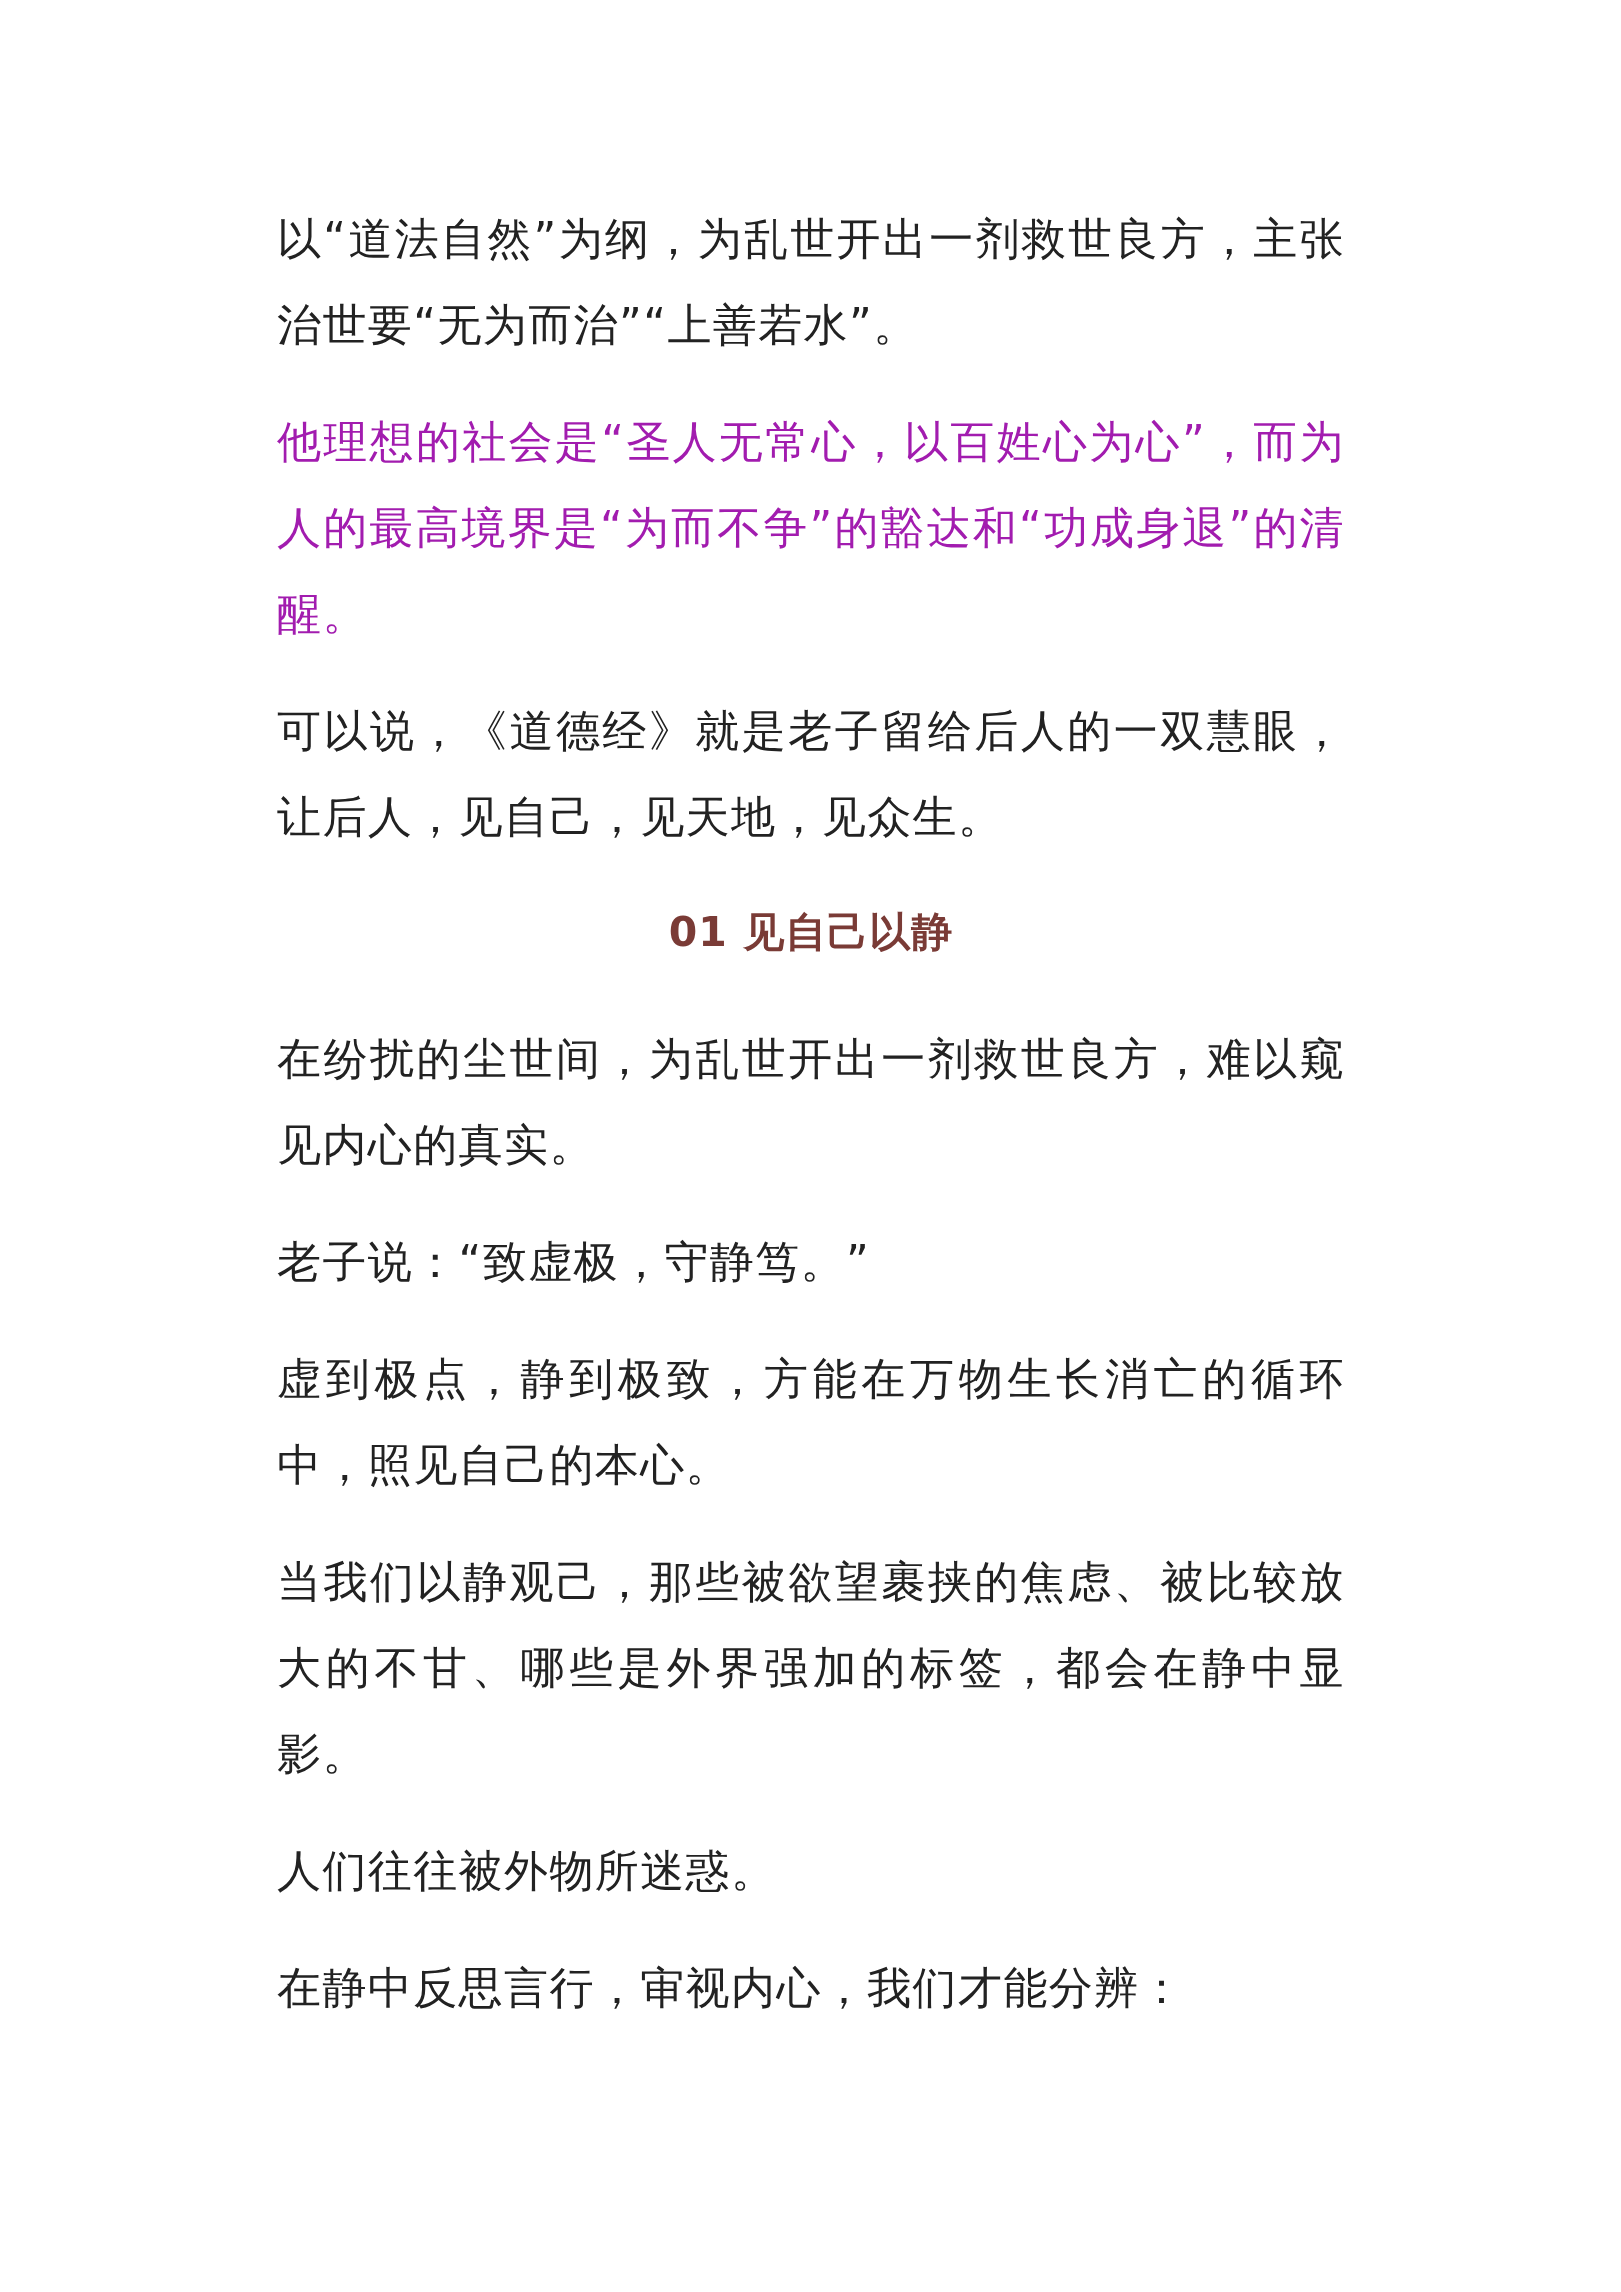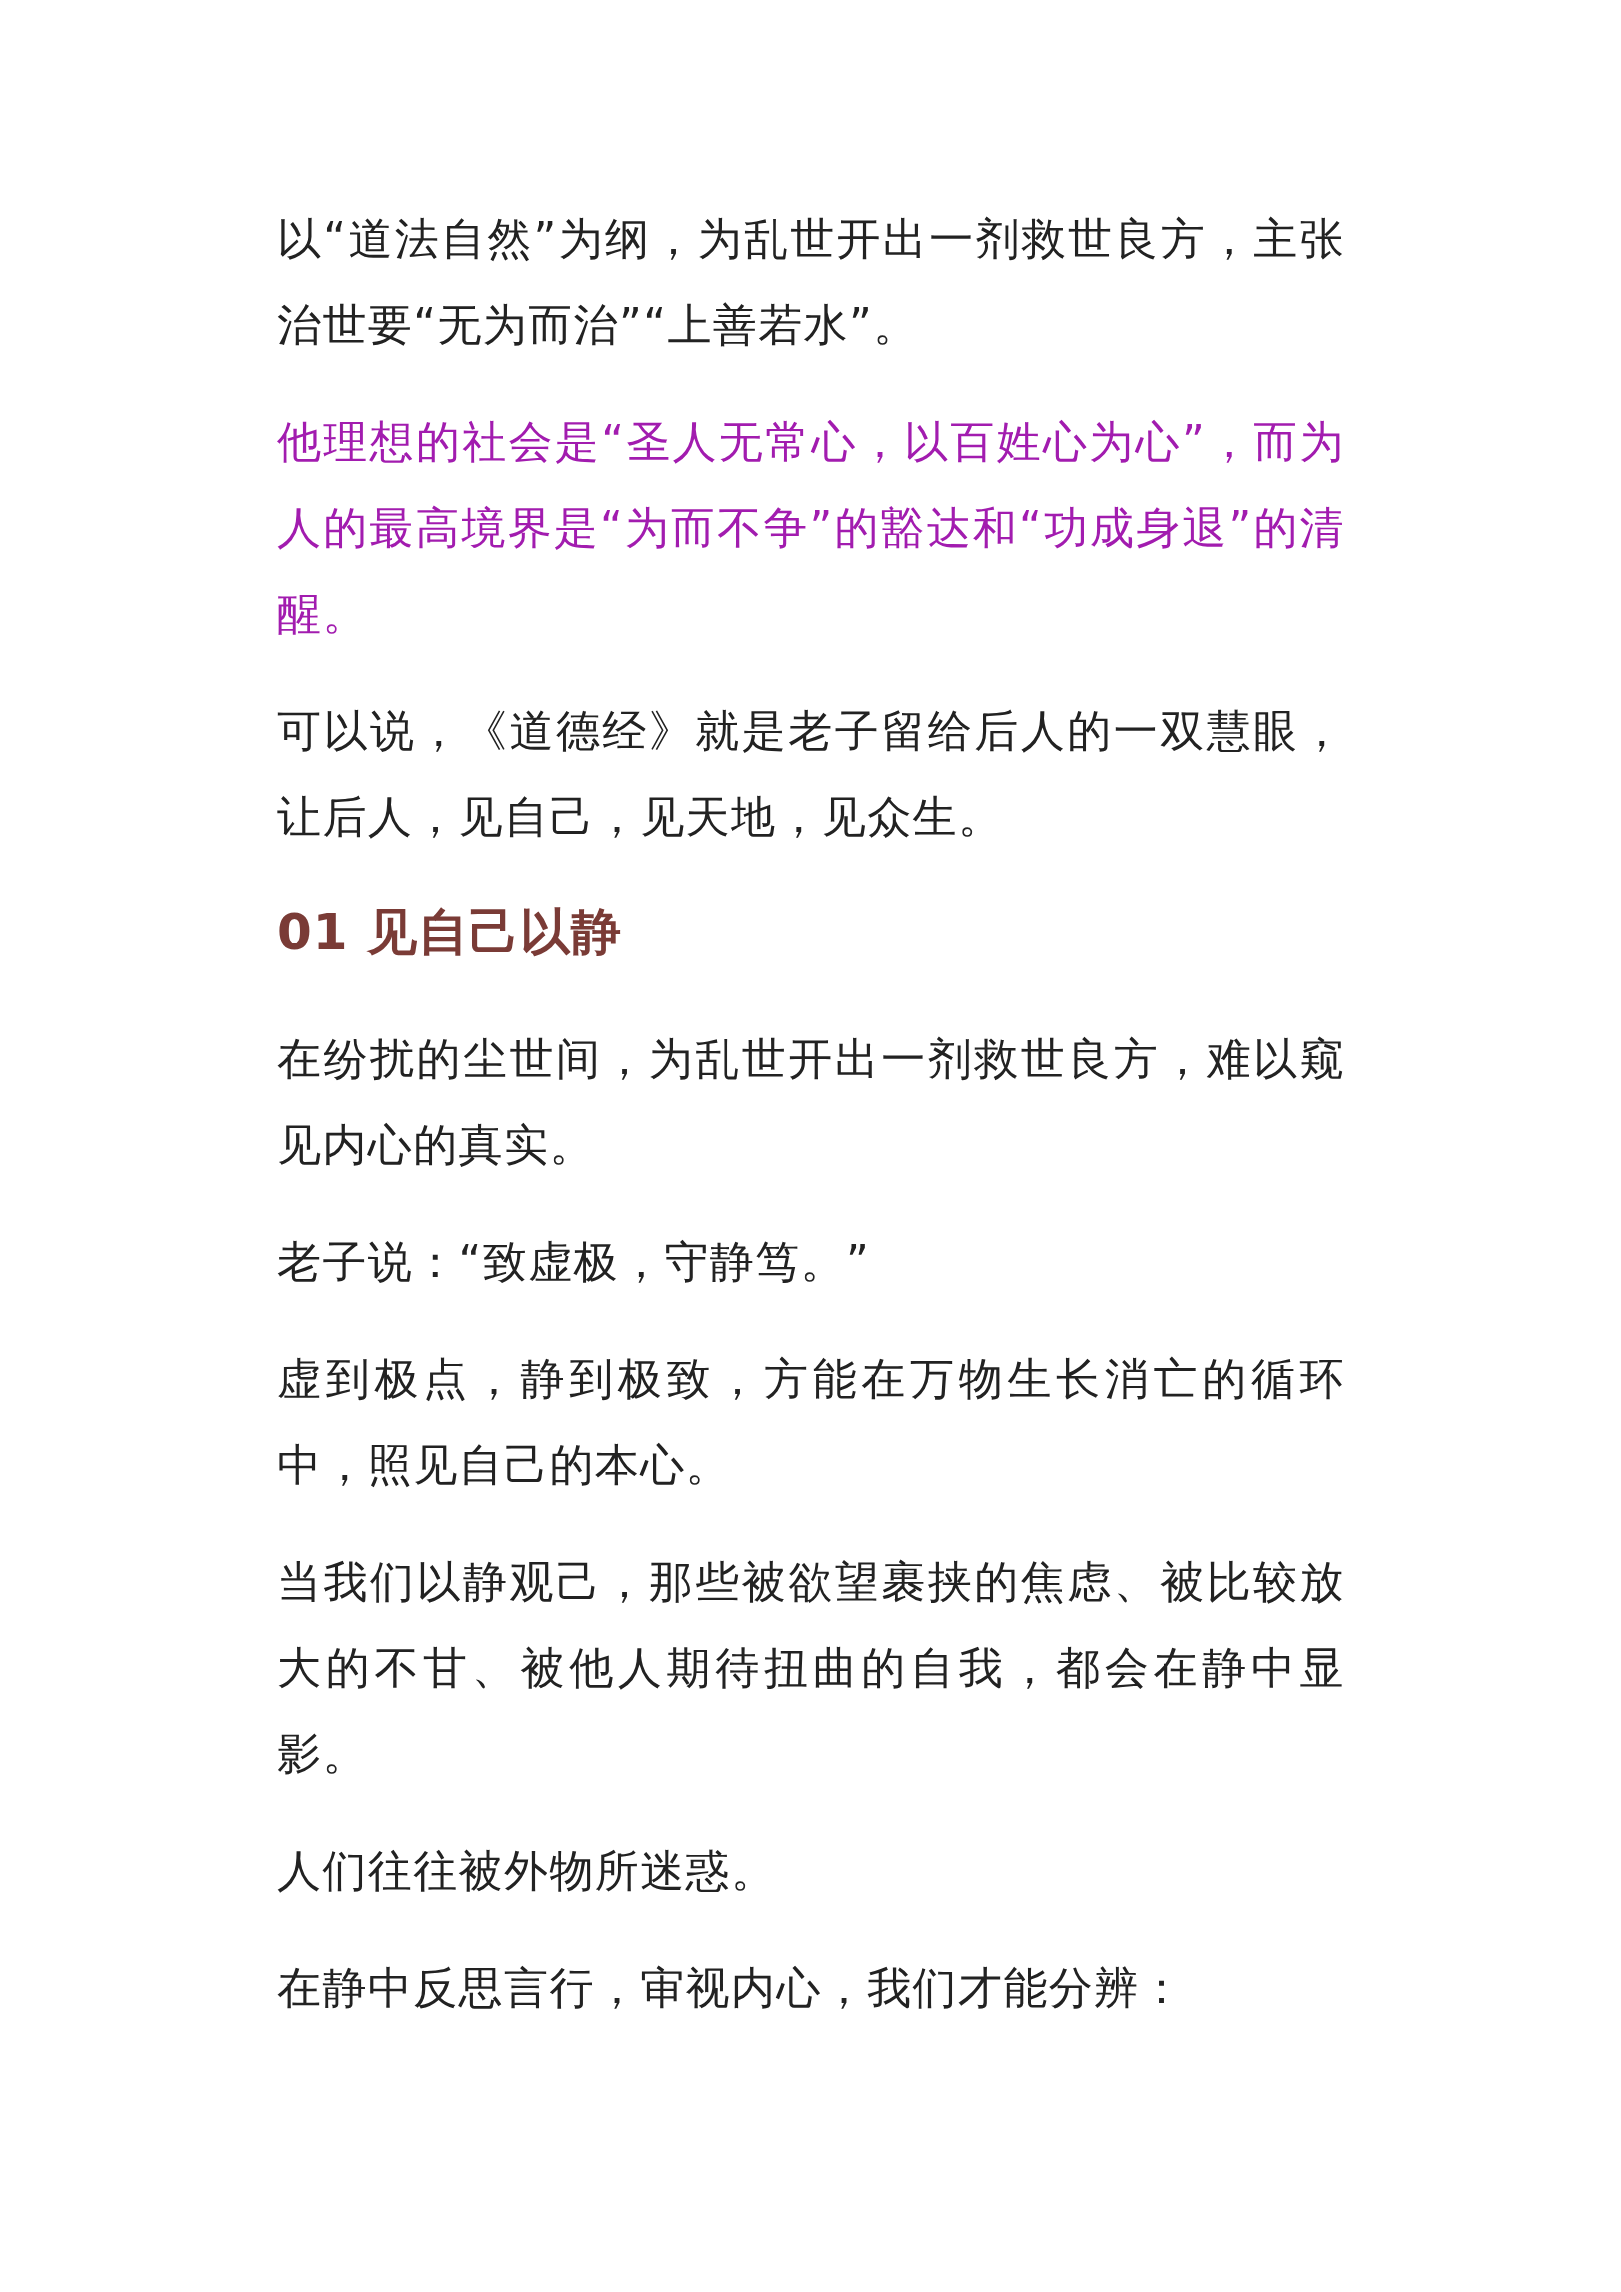--- a/index.html
+++ b/index.html
@@ -27,38 +27,39 @@
     letter-spacing: 1.4px;
     color: #222222;
     text-align: justify;
     word-break: break-all;
   }
   .para.quote {
     text-indent: 5.9px;
   }
   .section-heading {
     margin: -2px 0 41px 0;
-    font-size: 50px;
+    font-size: 41px;
     line-height: 86px;
     font-weight: bold;
+    text-align: center;
     letter-spacing: 1px;
   }
 </style>
 </head>
 <body>
 
 <div class="page">
 
   <p class="para" style="color: rgb(34, 34, 34);">以“道法自然”为纲，为乱世开出一剂救世良方，主张治世要“无为而治”“上善若水”。</p>
   <p class="para" style="color: #a21caf;">他理想的社会是“圣人无常心，以百姓心为心”，而为人的最高境界是“为而不争”的豁达和“功成身退”的清醒。</p>
   <p class="para" style="color: rgb(34, 34, 34);">可以说，《道德经》就是老子留给后人的一双慧眼，让后人，见自己，见天地，见众生。</p>
 
   <h2 class="section-heading" style="color: rgb(122, 59, 54);">01 见自己以静</h2>
 
   <p class="para" style="color: rgb(34, 34, 34);">在纷扰的尘世间，为乱世开出一剂救世良方，难以窥见内心的真实。</p>
   <p class="para" style="color: rgb(34, 34, 34);">老子说：“致虚极，守静笃。”</p>
   <p class="para" style="color: rgb(34, 34, 34);">虚到极点，静到极致，方能在万物生长消亡的循环中，照见自己的本心。</p>
-  <p class="para" style="color: rgb(34, 34, 34);">当我们以静观己，那些被欲望裹挟的焦虑、被比较放大的不甘、被他人期待扭曲的自我，都会在静中显影。</p>
+  <p class="para" style="color: rgb(34, 34, 34);">当我们以静观己，那些被欲望裹挟的焦虑、被比较放大的不甘、哪些是外界强加的标签，都会在静中显影。</p>
   <p class="para" style="color: rgb(34, 34, 34);">人们往往被外物所迷惑。</p>
   <p class="para" style="color: rgb(34, 34, 34);">在静中反思言行，审视内心，我们才能分辨：</p>
 
 </div>
 
 
 </body></html>

